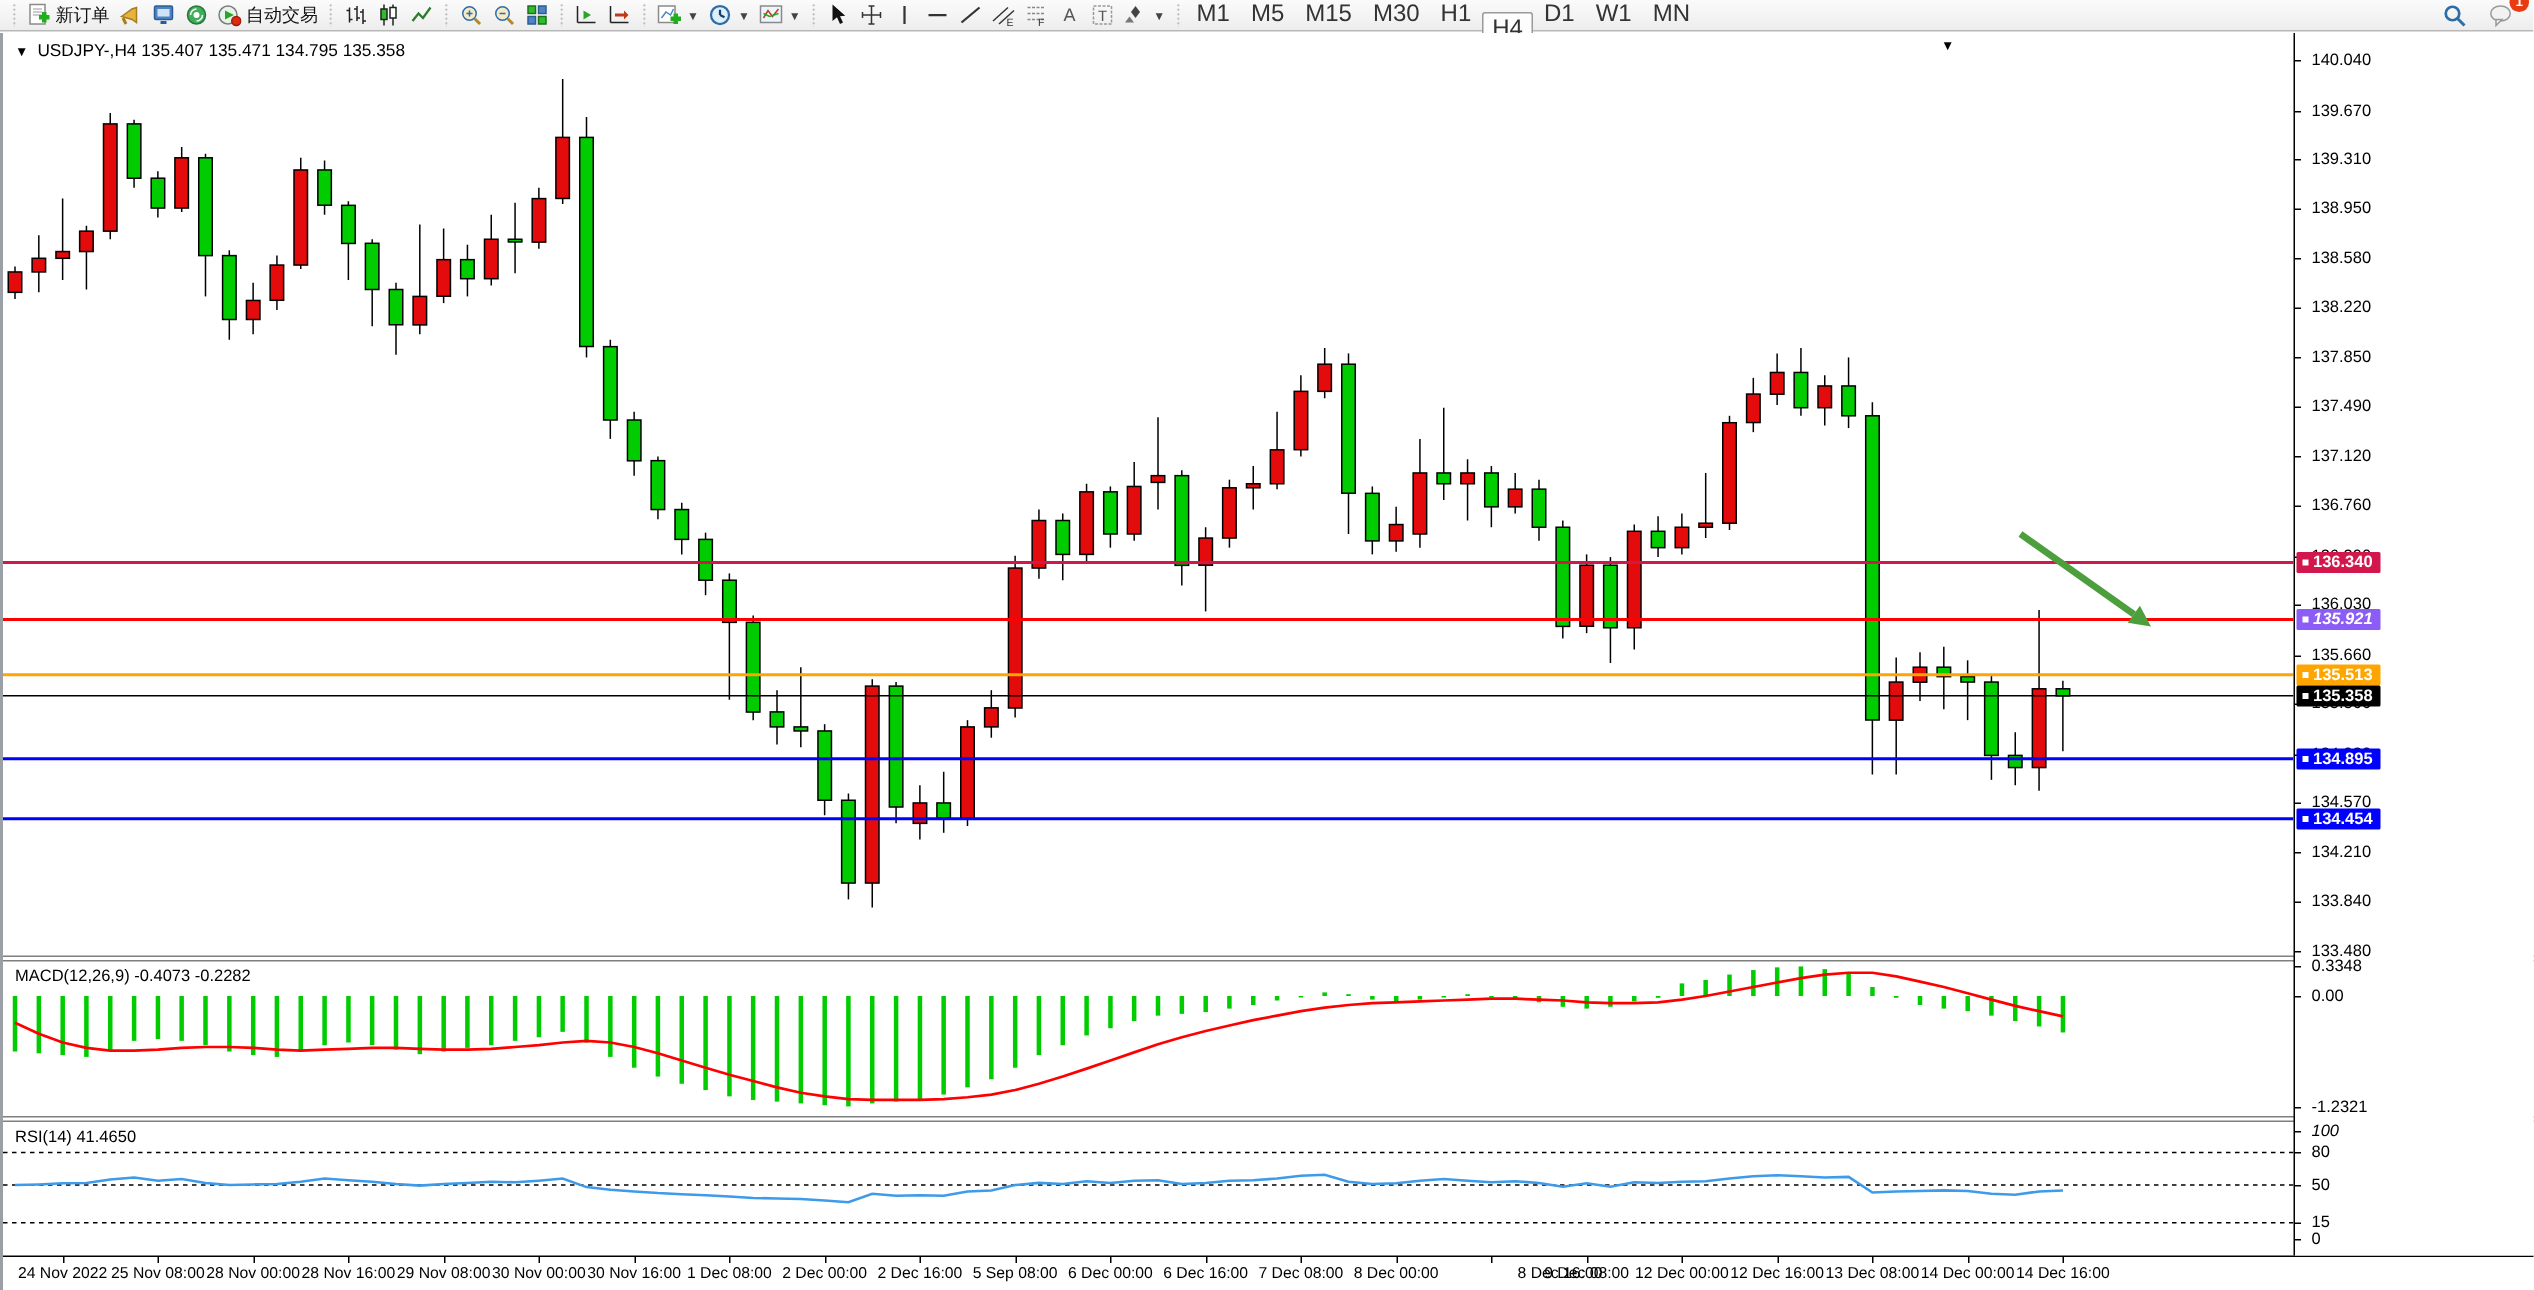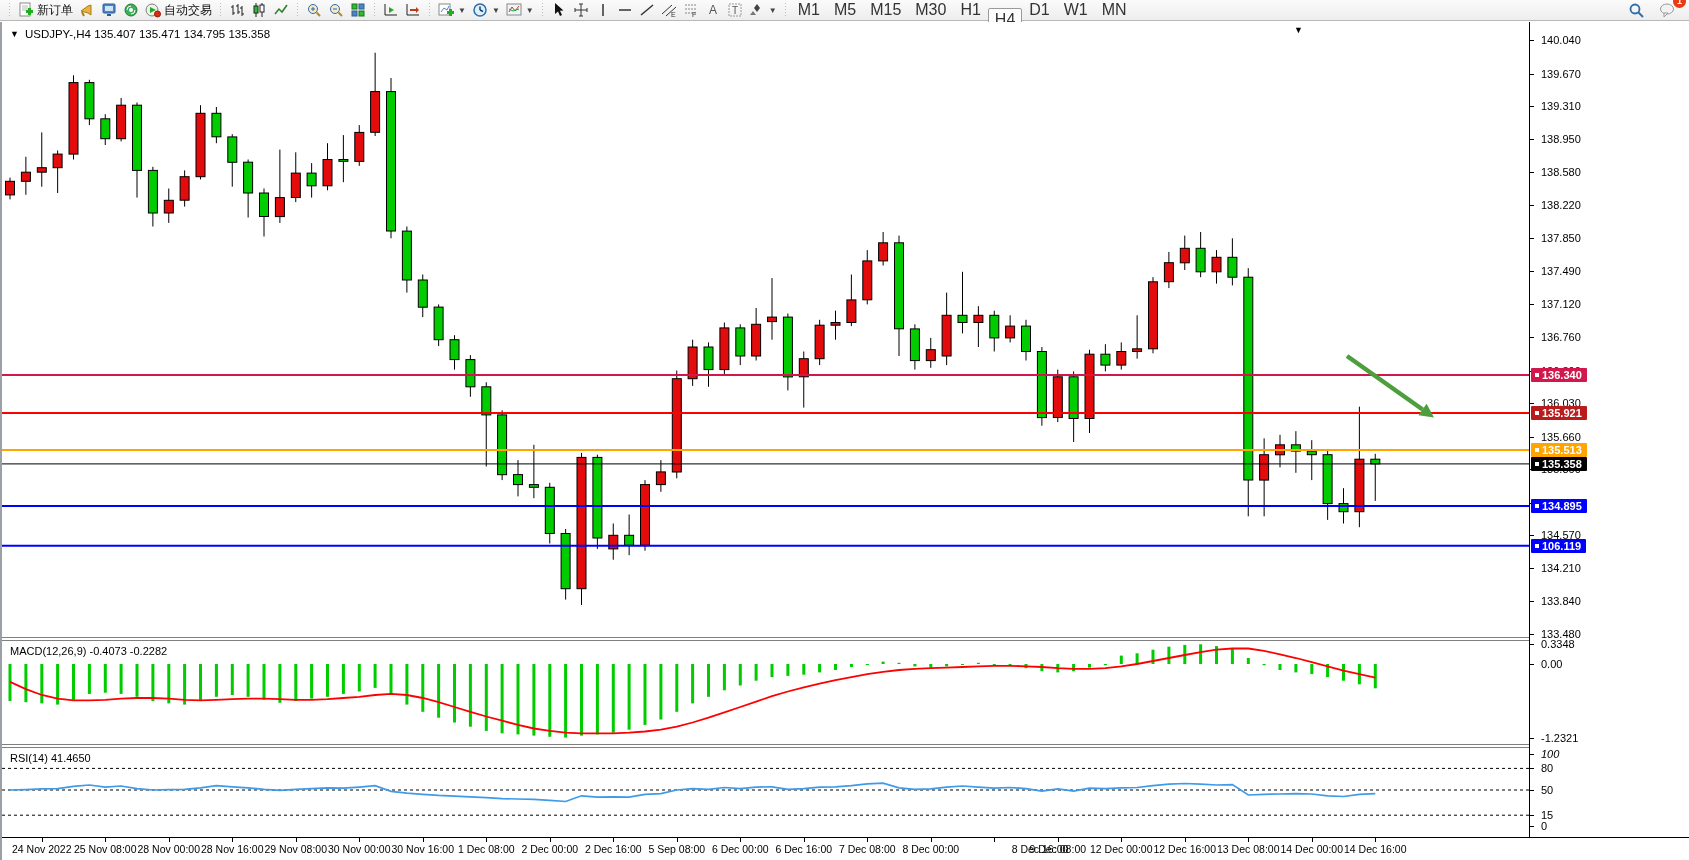--- a/index.html
+++ b/index.html
@@ -699,24 +699,24 @@
         <div class="tick-label" style="top: 732px; font-style: italic;">100</div>
         <div class="tick-dash" style="top: 746.4px;"></div>
         <div class="tick-label" style="top: 746.4px;">80</div>
         <div class="tick-dash" style="top: 768px;"></div>
         <div class="tick-label" style="top: 768px;">50</div>
         <div class="tick-dash" style="top: 793.2px;"></div>
         <div class="tick-label" style="top: 793.2px;">15</div>
         <div class="tick-dash" style="top: 804px;"></div>
         <div class="tick-label" style="top: 804px;">0</div>
         <div class="price-tag" style="top: 353.03px; background: rgb(210, 23, 76);">136.340</div>
-        <div class="price-tag" style="top: 390.97px; background: #b91c1c;">135.921</div>
+        <div class="price-tag" style="top: 390.97px; background: #8b5cf6; font-style: italic;">135.921</div>
         <div class="price-tag" style="top: 427.914px; background: rgb(255, 165, 0);">135.513</div>
         <div class="price-tag" style="top: 483.873px; background: rgb(0, 0, 255);">134.895</div>
-        <div class="price-tag" style="top: 523.805px; background: rgb(0, 0, 255);">106.119</div>
+        <div class="price-tag" style="top: 523.805px; background: rgb(0, 0, 255);">134.454</div>
         <div class="price-tag" style="top: 441.949px; background: rgb(0, 0, 0);">135.358</div>
       </div>
     <div id="time-axis">
         <div class="time-tick" style="left: 39.75px;"></div>
         <div class="time-label" style="left: 39.75px;">24 Nov 2022</div>
         <div class="time-tick" style="left: 103.25px;"></div>
         <div class="time-label" style="left: 103.25px;">25 Nov 08:00</div>
         <div class="time-tick" style="left: 166.75px;"></div>
         <div class="time-label" style="left: 166.75px;">28 Nov 00:00</div>
         <div class="time-tick" style="left: 230.25px;"></div>

